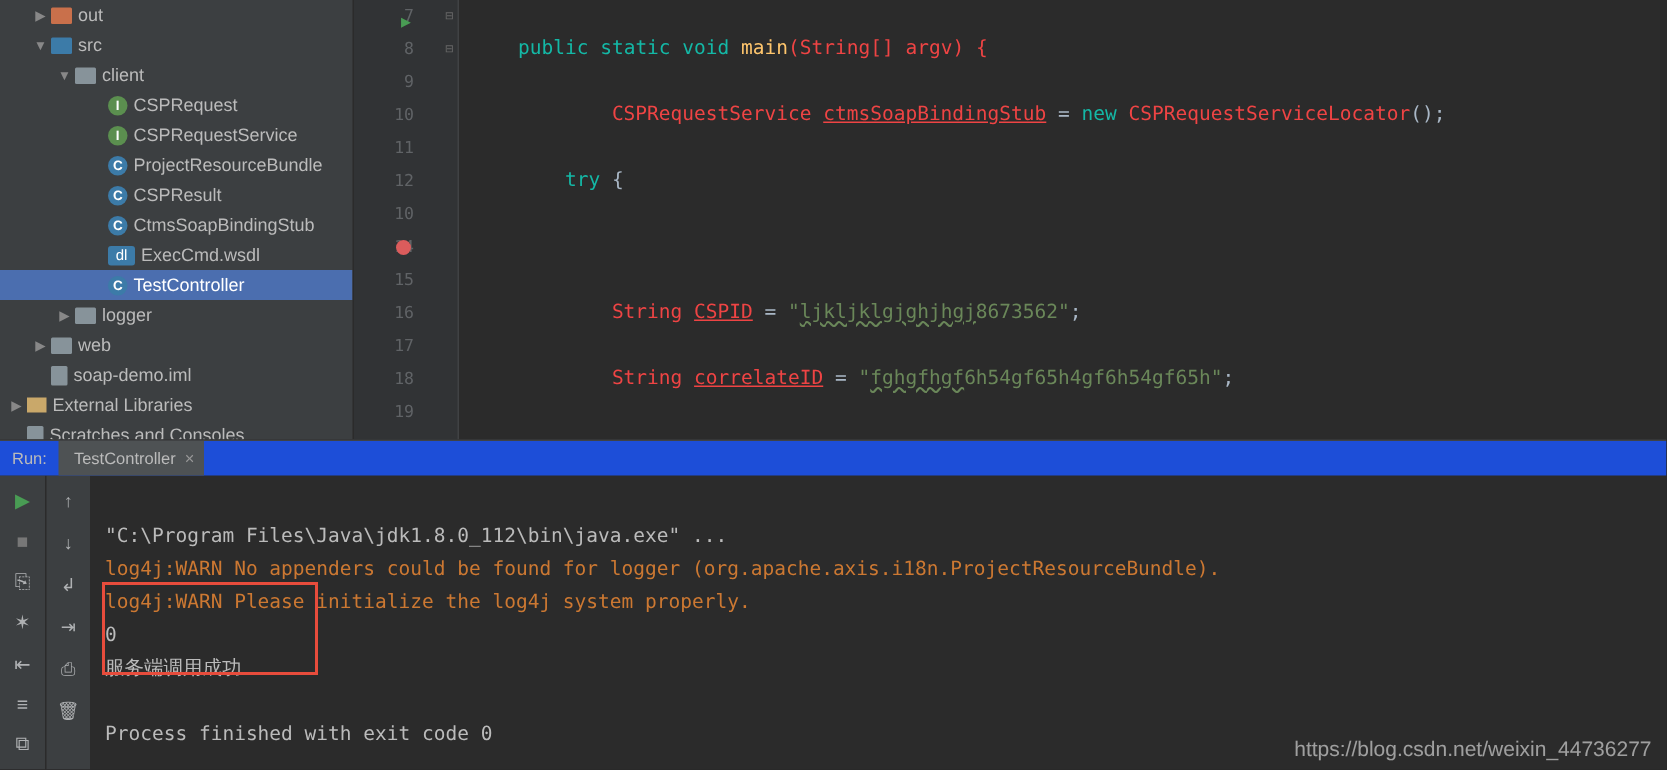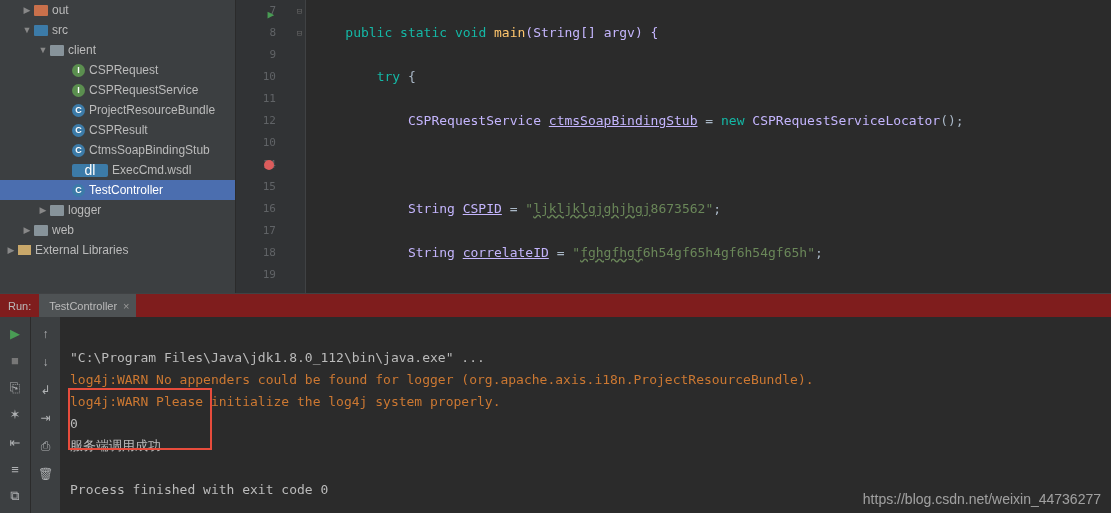--- a/index.html
+++ b/index.html
@@ -30,21 +30,21 @@
   white-space: nowrap;
   cursor: pointer;
   color: #bbbbbb;
 }
 .tree-item.selected { background: #4b6eaf; color: #fff; }
 .tree-arrow { width: 10px; text-align: center; font-size: 9px; color: #888; }
 .tree-icon { width: 14px; height: 14px; margin: 0 4px 0 2px; display: inline-flex; align-items: center; justify-content: center; font-size: 10px; }
 .folder-icon { background: #3c7ba8; color: #3c7ba8; border-radius: 1px; width: 14px; height: 11px; position: relative; }
 .folder-open { background: #87939a; }
 .class-icon { background: #5b8f4f; color: #fff; border-radius: 50%; width: 13px; height: 13px; font-weight: bold; font-size: 9px; }
-.class-dl { background: #3c7ba8; border-radius: 2px; width: 36px; height: 13px; font-size: 14px; color:#fff; }
+.class-dl { background: #3c7ba8; border-radius: 2px; width: 18px; height: 13px; font-size: 10px; color:#fff; }
 .file-icon { width: 11px; height: 13px; background: #87939a; border-radius: 1px; }
 .lib-icon { width: 13px; height: 10px; background: #c9a86a; }
 .p0 { padding-left: 6px; }
 .p1 { padding-left: 22px; }
 .p2 { padding-left: 38px; }
 .p4 { padding-left: 70px; }
 
 .editor-area {
   flex: 1;
   display: flex;
@@ -74,34 +74,34 @@
   line-height: 22px;
   white-space: pre;
   padding-left: 8px;
   overflow: hidden;
 }
 .code .ln { height: 22px; }
 .kw { color: #14b8a6; }
 .str { color: #6a8759; }
 .typo { text-decoration: underline wavy #6a8759; }
 .fn { color: #ffc66d; text-align: right; }
-.var { color: #c4b5fd; }
+.var { color: #ef4444; }
 
 .run-panel {
   display: flex;
   height: 220px;
   background: #2b2b2b;
   border-top: 1px solid #404244;
   position: relative;
 }
 .run-header {
   position: absolute;
   top: 0; left: 0; right: 0;
   height: 23px;
-  background: #7f1d1d;
+  background: #1d4ed8;
   display: flex;
   align-items: center;
   font-size: 11px;
   color: #bbbbbb;
 }
 .run-header .label { padding: 0 8px; }
 .run-header .tab {
   display: flex; align-items: center;
   padding: 0 6px 0 10px; height: 23px;
   background: #4e5254;
@@ -207,24 +207,34 @@
     <div class="tree-item p2">
         <span class="tree-arrow">▶</span>
         <span class="tree-icon folder-icon folder-open"></span>
         <span>logger</span>
       </div>
     <div class="tree-item p1">
         <span class="tree-arrow">▶</span>
         <span class="tree-icon folder-icon folder-open"></span>
         <span>web</span>
       </div>
+    <div class="tree-item p1">
+        <span style="width:10px"></span>
+        <span class="tree-icon file-icon"></span>
+        <span>soap-demo.iml</span>
+      </div>
     <div class="tree-item p0">
         <span class="tree-arrow">▶</span>
         <span class="tree-icon lib-icon"></span>
         <span>External Libraries</span>
+      </div>
+    <div class="tree-item p0">
+        <span style="width:10px"></span>
+        <span class="tree-icon file-icon"></span>
+        <span>Scratches and Consoles</span>
       </div>
   </div>
 
   <div class="editor-area">
     <div class="gutter">
       <div class="line"><span>7</span><span class="run-arrow">▶</span></div>
       <div class="line"><span>8</span></div>
       <div class="line"><span>9</span></div>
       <div class="line"><span>10</span></div>
       <div class="line"><span>11</span></div>
@@ -247,22 +257,22 @@
         <div class="fm"></div>
         <div class="fm"></div>
         <div class="fm"></div>
         <div class="fm"></div>
         <div class="fm"></div>
         <div class="fm"></div>
         <div class="fm"></div>
     </div>
     <div class="code">
 <div class="ln">    <span class="kw">public</span> <span class="kw">static</span> <span class="kw">void</span> <span class="fn">main</span><span class="var">(String[] argv) {</span></div>
+<div class="ln">            <span class="var">CSPRequestService</span> <span class="var" style="text-decoration:underline">ctmsSoapBindingStub</span><span> = </span><span class="kw">new</span> <span class="var">CSPRequestServiceLocator</span><span>();</span></div>
 <div class="ln">        <span class="kw">try</span><span> {</span></div>
-<div class="ln">            <span class="var">CSPRequestService</span> <span class="var" style="text-decoration:underline">ctmsSoapBindingStub</span><span> = </span><span class="kw">new</span> <span class="var">CSPRequestServiceLocator</span><span>();</span></div>
 <div class="ln"></div>
 <div class="ln">            <span class="var">String</span> <span class="var" style="text-decoration:underline">CSPID</span><span> = </span><span class="str">"</span><span class="str typo">ljkljklgjghjhgj</span><span class="str">8673562</span><span class="str">"</span><span>;</span></div>
 <div class="ln">            <span class="var">String</span> <span class="var" style="text-decoration:underline">correlateID</span><span> = </span><span class="str">"</span><span class="str typo">fghgfhgf</span><span class="str">6h54gf65h4gf6h54gf65h</span><span class="str">"</span><span>;</span></div>
 
 
 
 
 
 
     </div>

